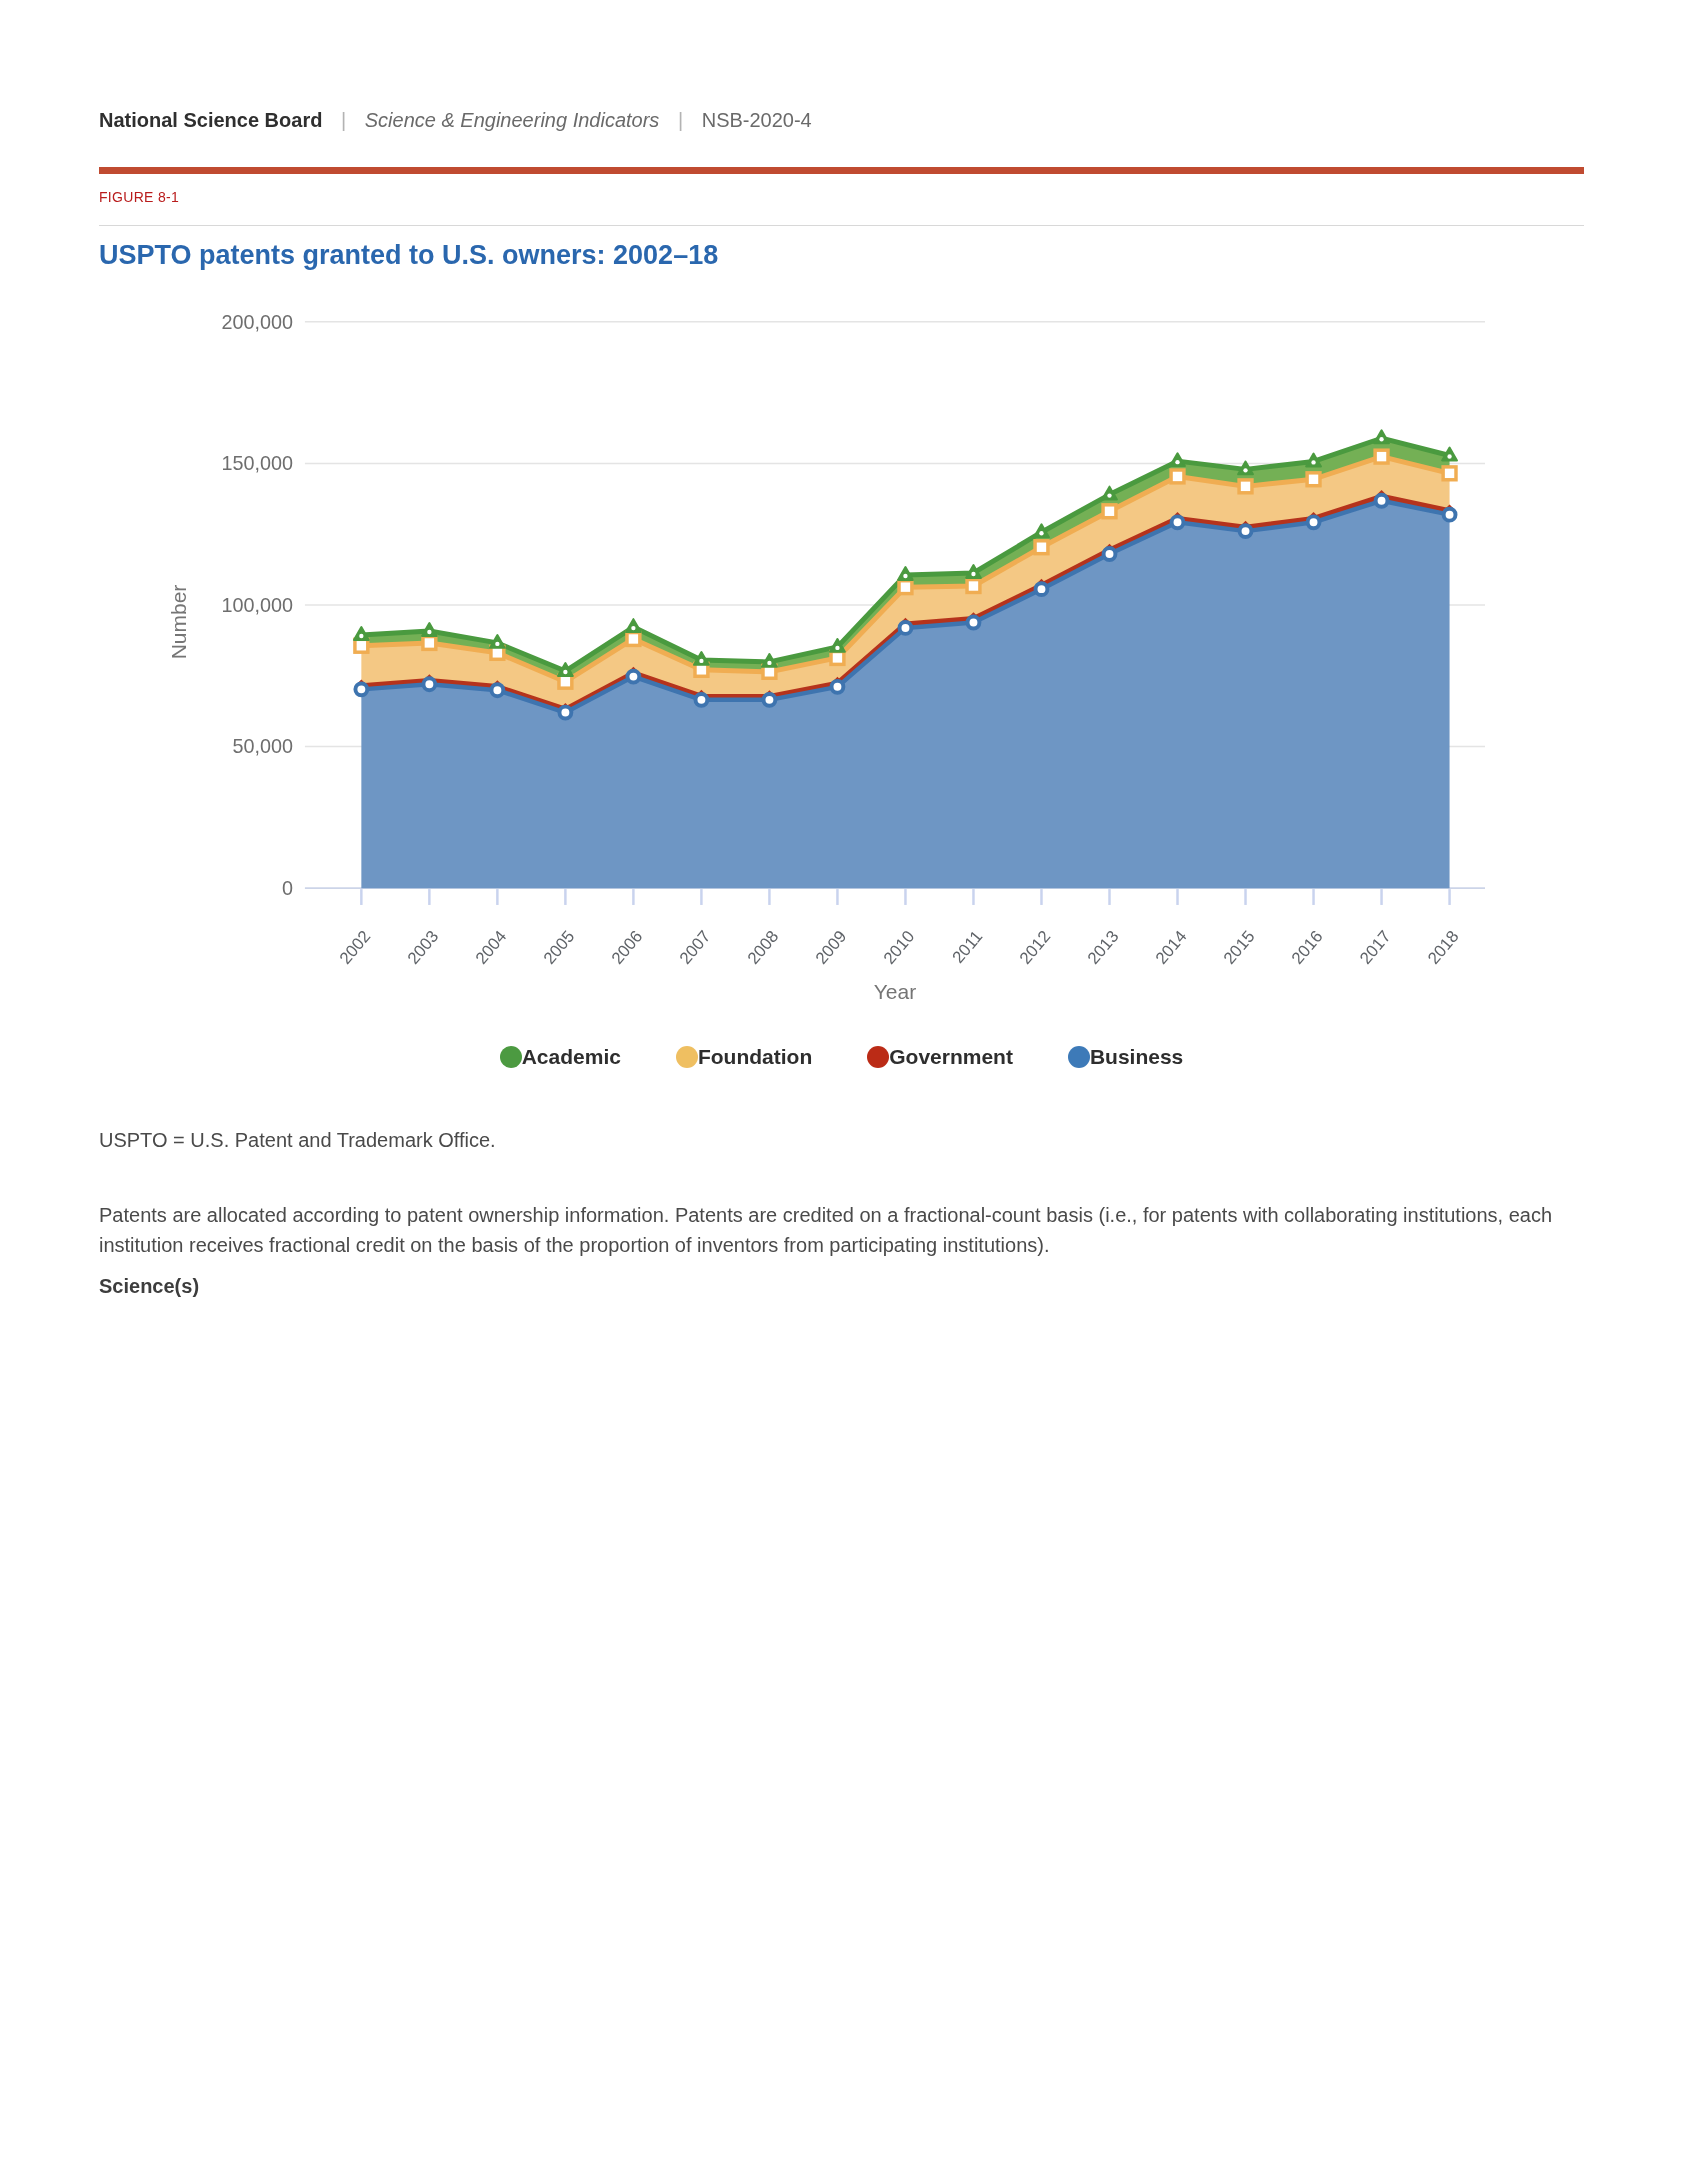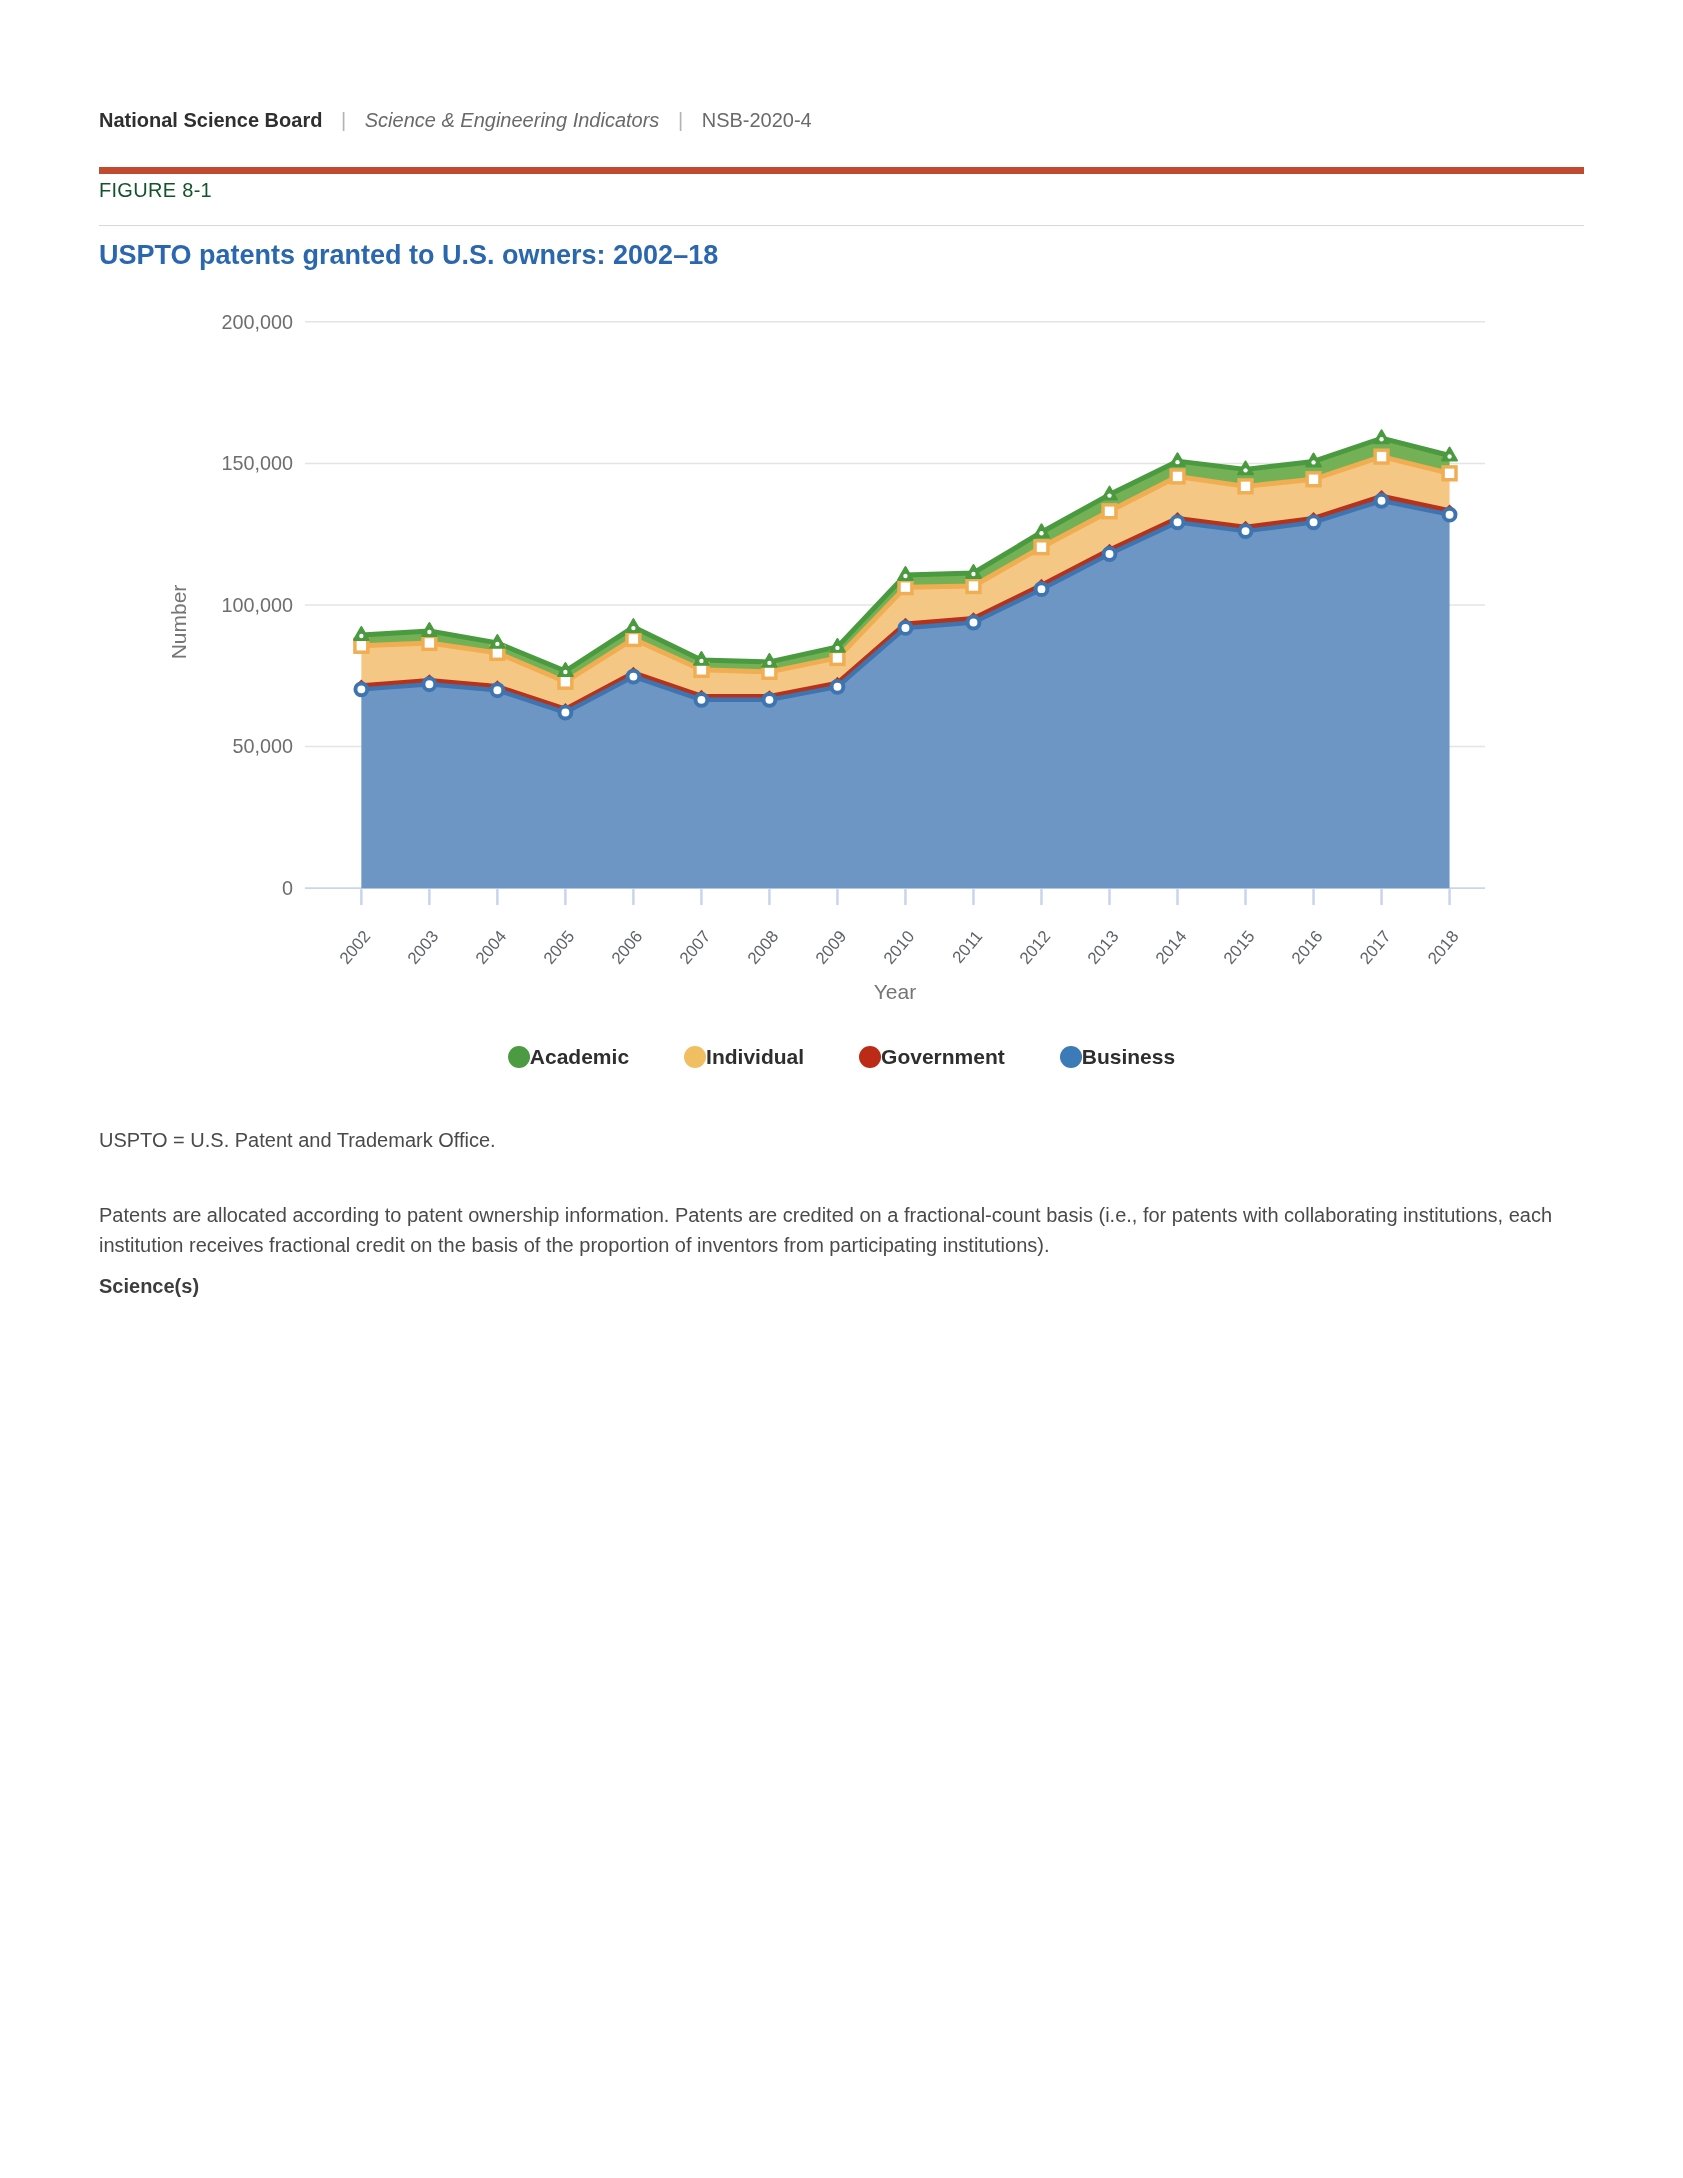--- a/index.html
+++ b/index.html
@@ -6,21 +6,21 @@
   body{font-family:"Liberation Sans",sans-serif;}
   .page{position:relative;width:1683px;height:1740px;background:#fff;overflow:hidden;}
 
   .header{position:absolute;left:99px;top:109px;font-size:20px;color:#6a6a6a;white-space:nowrap;}
   .header .org{font-weight:bold;color:#2f2f2f;}
   .header .sep{color:#b3b3b3;margin:0 13px;}
   .header .pub{font-style:italic;color:#6a6a6a;}
   .header .rid{color:#6a6a6a;}
 
   .accent-rule{position:absolute;left:99px;top:167px;width:1485px;height:7px;background:#c04b31;}
-  .figure-label{position:absolute;left:99px;top:179px;font-size:20px;color:#14532d;letter-spacing:0.3px;}
+  .figure-label{position:absolute;left:99px;top:189px;font-size:14px;color:#b91c1c;letter-spacing:0.3px;}
   .thin-rule{position:absolute;left:99px;top:225px;width:1485px;height:1px;background:#d8d8d8;}
   .chart-title{position:absolute;left:99px;top:240px;font-size:27px;font-weight:bold;color:#2a67ae;}
 
   #chart-svg{position:absolute;left:0;top:287px;}
   #chart-svg text{font-family:"Liberation Sans",sans-serif;}
 
   .y-axis-title{position:absolute;left:81px;top:609px;width:198px;height:26px;text-align:center;
     font-size:21px;color:#757575;transform:rotate(-90deg);}
   .x-axis-title{position:absolute;left:103px;top:980px;width:1584px;text-align:center;
     font-size:21px;color:#757575;}
@@ -202,21 +202,21 @@
   <div class="y-axis-title">Number</div>
   <div class="x-axis-title">Year</div>
 
   <div class="legend">
     <div class="legend-item">
       <span class="legend-dot" style="background: rgb(76, 154, 65);"></span>
       <span class="legend-label">Academic</span>
     </div>
     <div class="legend-item">
       <span class="legend-dot" style="background: rgb(239, 191, 97);"></span>
-      <span class="legend-label">Individual</span>
+      <span class="legend-label">Foundation</span>
     </div>
     <div class="legend-item">
       <span class="legend-dot" style="background: rgb(187, 43, 22);"></span>
       <span class="legend-label">Government</span>
     </div>
     <div class="legend-item">
       <span class="legend-dot" style="background: rgb(61, 122, 184);"></span>
       <span class="legend-label">Business</span>
     </div>
   </div>

